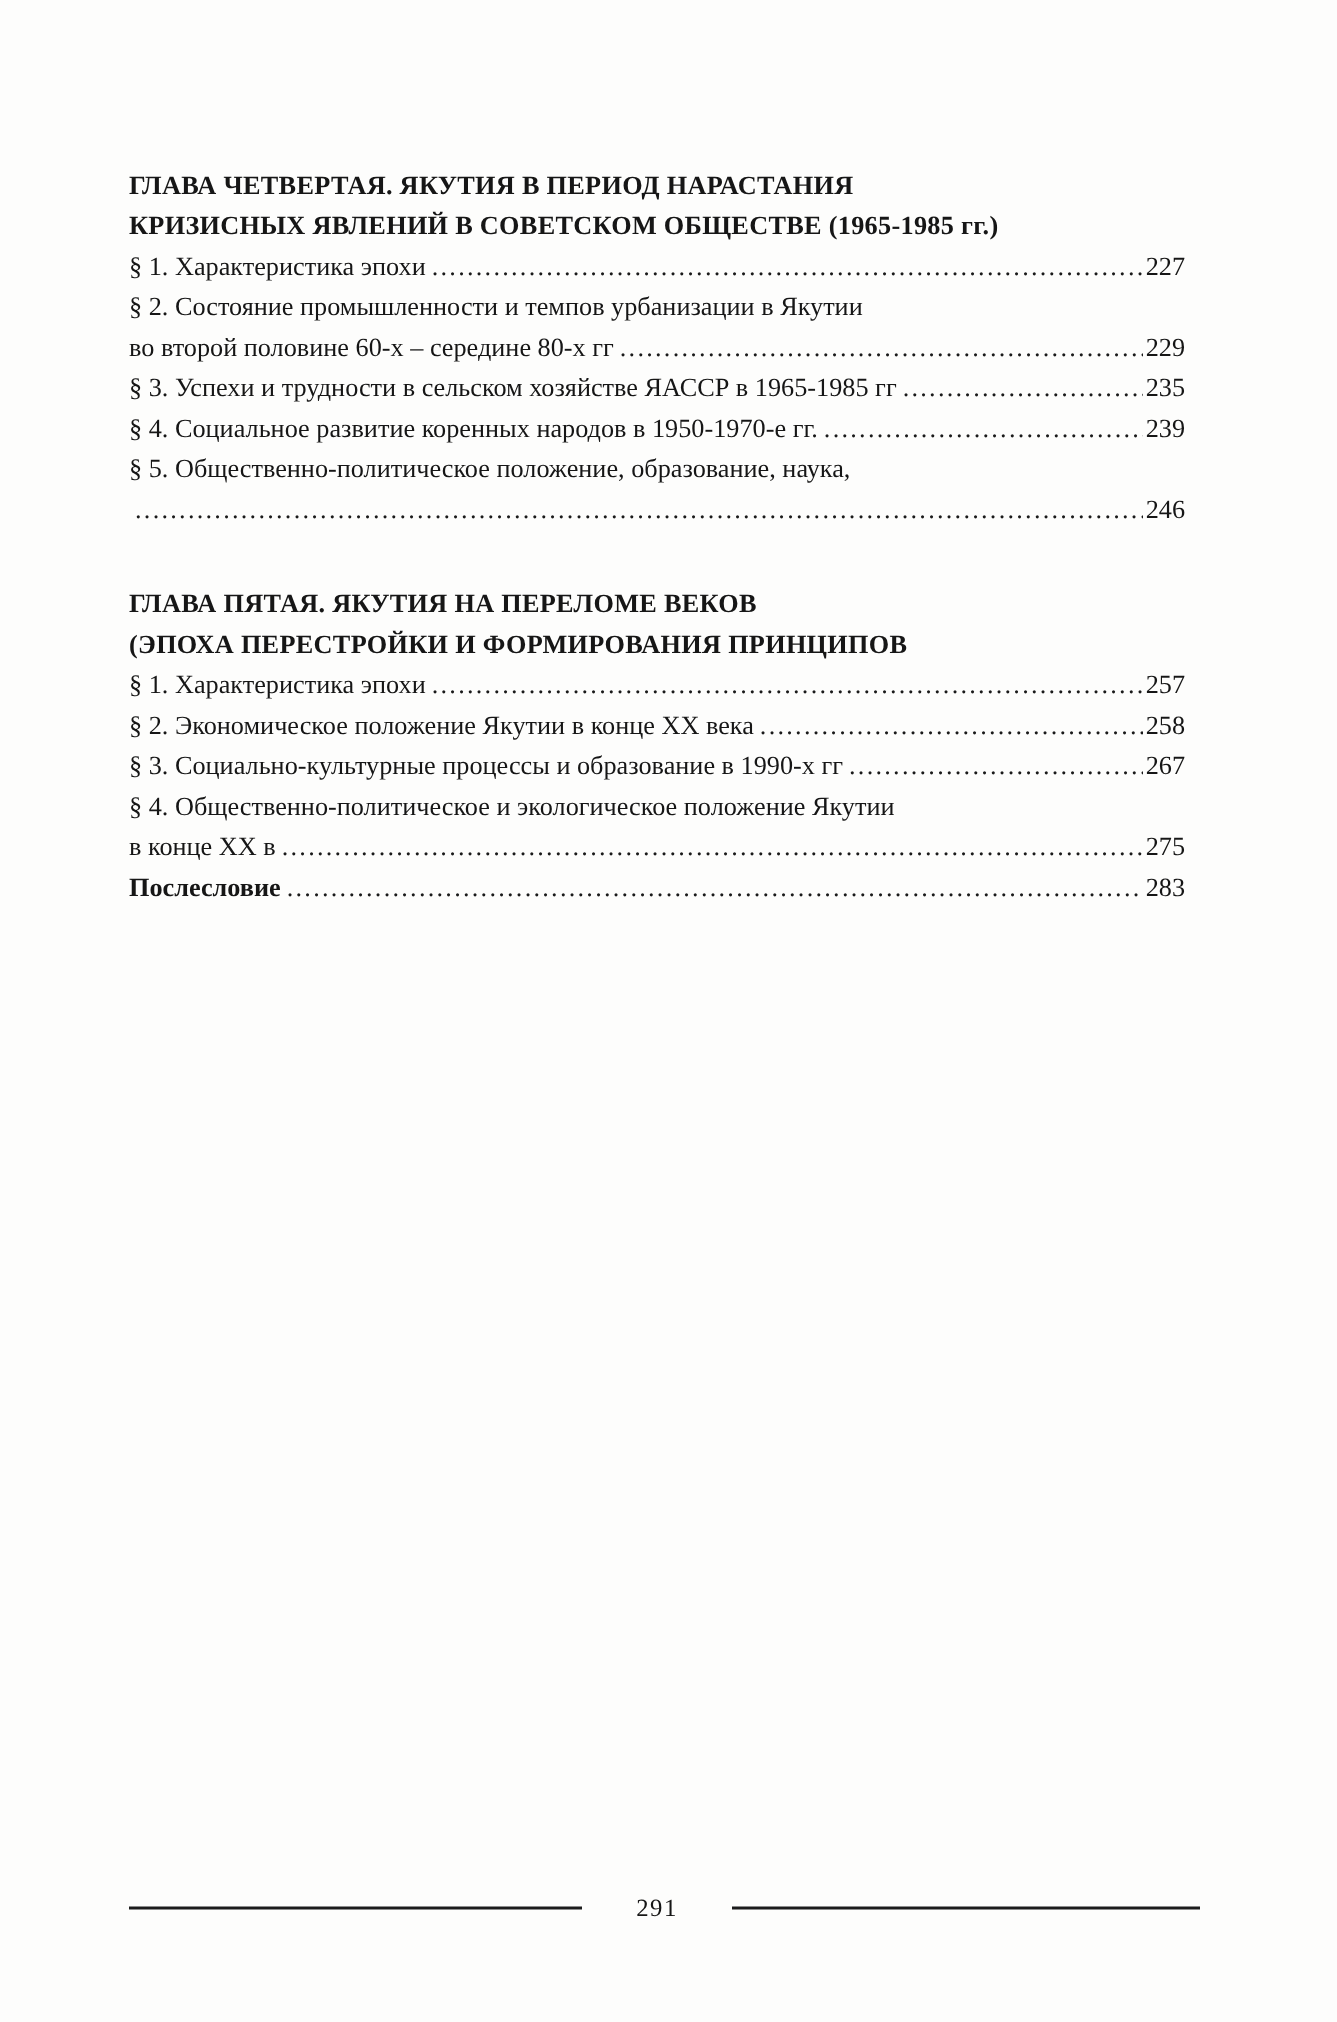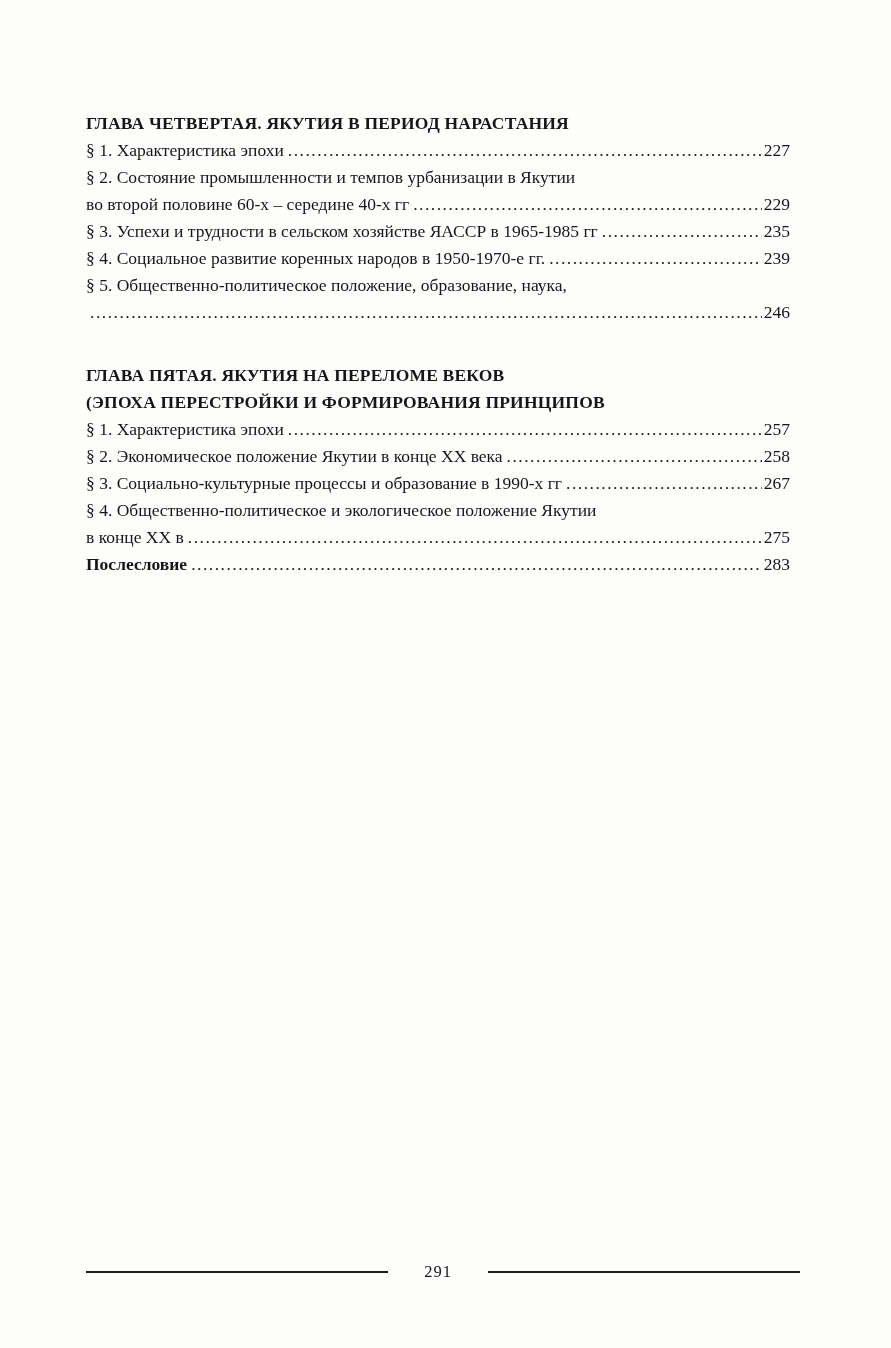--- a/index.html
+++ b/index.html
@@ -81,33 +81,34 @@
 </style>
 </head>
 <body>
 
 <div class="scan-page">
 
   <div class="toc">
 
     <div class="chapter">
       <div class="chapter-title">ГЛАВА ЧЕТВЕРТАЯ. ЯКУТИЯ В ПЕРИОД НАРАСТАНИЯ</div>
+      <div class="chapter-title">КРИЗИСНЫХ ЯВЛЕНИЙ В СОВЕТСКОМ ОБЩЕСТВЕ (1965-1985 гг.)</div>
 
       <div class="entry">
         <div class="entry-line">
           <span class="entry-text">§ 1. Характеристика эпохи</span>
           <span class="leader"></span>
           <span class="page-ref">227</span>
         </div>
       </div>
 
       <div class="entry">
         <div class="entry-pre">§ 2. Состояние промышленности и темпов урбанизации в Якутии</div>
         <div class="entry-line">
-          <span class="entry-text">во второй половине 60-х – середине 40-х гг</span>
+          <span class="entry-text">во второй половине 60-х – середине 80-х гг</span>
           <span class="leader"></span>
           <span class="page-ref">229</span>
         </div>
       </div>
 
       <div class="entry">
         <div class="entry-line">
           <span class="entry-text">§ 3. Успехи и трудности в сельском хозяйстве ЯАССР в 1965-1985 гг</span>
           <span class="leader"></span>
           <span class="page-ref">235</span>

